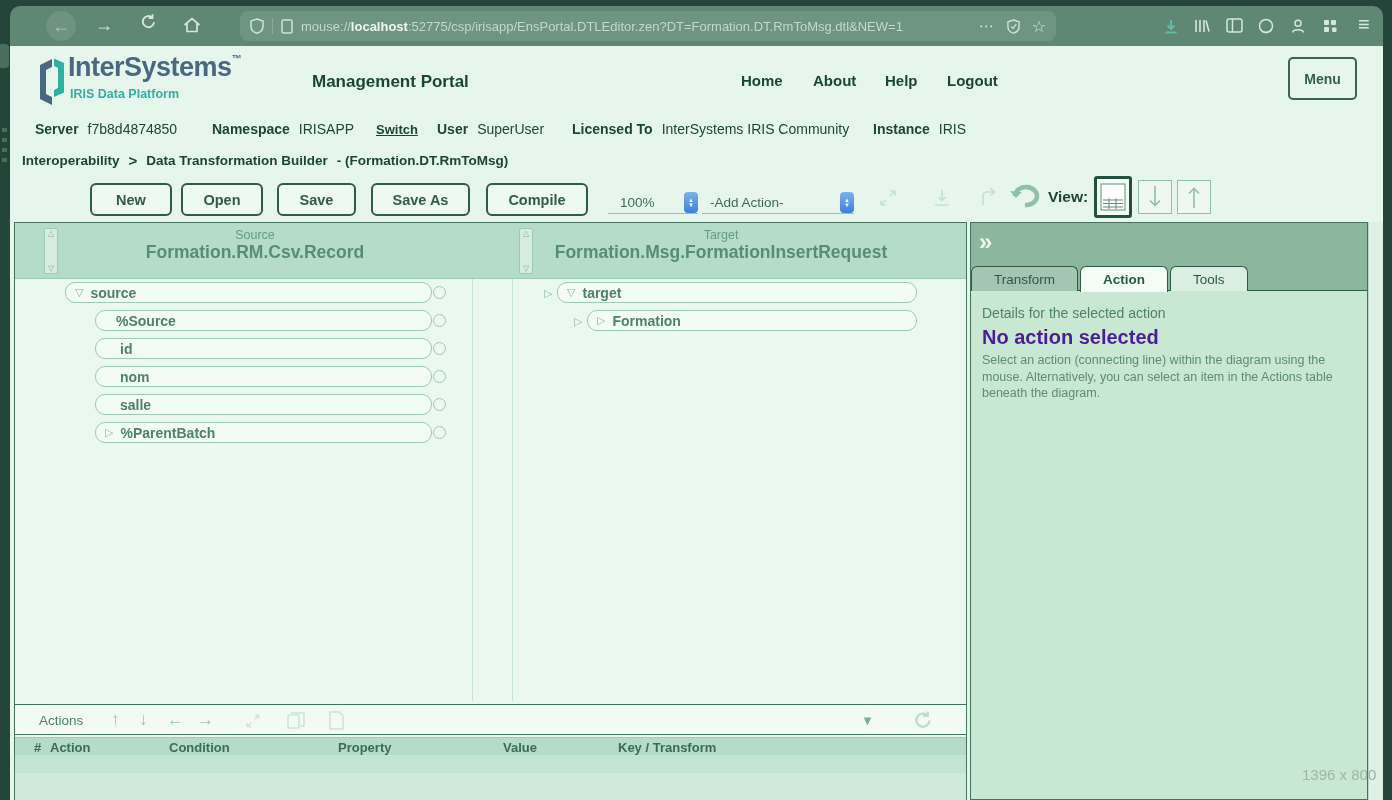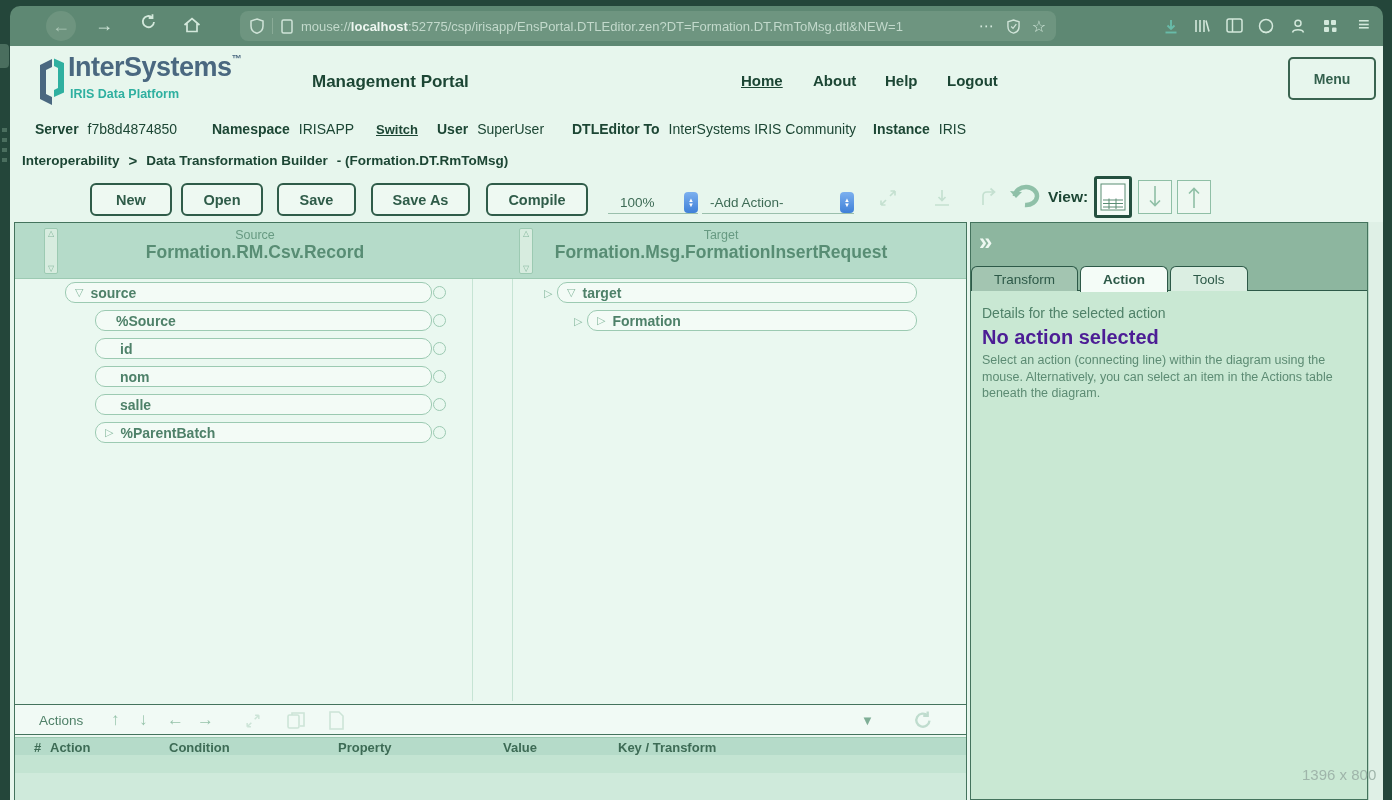--- a/index.html
+++ b/index.html
@@ -30,21 +30,21 @@
   
   .page{position:absolute;left:10px;top:46px;width:1373px;height:754px;background:#e7f6ed;overflow:hidden}
 
   
   .logo-name{position:absolute;left:58px;top:6px;font-size:27px;font-weight:bold;color:#4a6880;letter-spacing:-.5px}
   .logo-tm{font-size:10px;vertical-align:14px;letter-spacing:0}
   .logo-sub{position:absolute;left:60px;top:41px;font-size:12.5px;font-weight:bold;color:#2fb0a0}
   .portal-title{position:absolute;left:302px;top:26px;font-size:17px;font-weight:bold;color:#1c4634}
   .nav-links{position:absolute;left:731px;top:26px;height:20px;width:300px}
   .nav-link{position:absolute;top:0;font-weight:bold;font-size:15px;color:#1c4634;cursor:pointer;white-space:nowrap}
-  .menu-btn{position:absolute;left:1278px;top:11px;width:88px;height:43px;border:2px solid #3a6450;border-radius:5px;
+  .menu-btn{position:absolute;left:1278px;top:11px;width:69px;height:43px;border:2px solid #3a6450;border-radius:5px;
     color:#33604d;font-weight:bold;font-size:14px;display:flex;align-items:center;justify-content:center;background:transparent;cursor:pointer}
 
   
   .infobar span.grp{position:absolute;top:75px;font-size:14px;color:#1c4634;white-space:nowrap}
   .grp b{margin-right:9px}
   .switch-link{position:absolute;left:366px;top:76px;font-size:13px;font-weight:bold;color:#1c4634;text-decoration:underline;cursor:pointer}
 
   
   .breadcrumb{position:absolute;left:12px;top:106px;display:flex;gap:9px;align-items:center;font-size:13.5px;font-weight:bold;color:#1c4634}
   .crumb-sep{font-size:15px}
@@ -196,33 +196,33 @@
 <div class="page">
 
   <svg style="position:absolute;left:28px;top:12px" width="28" height="48" viewBox="0 0 28 48">
     <path d="M2 7 L14 1 L14 9 L8 12 L8 36 L14 39 L14 47 L2 41 Z" fill="#4a6880"></path>
     <path d="M26 5 L16 0.5 L16 8 L20 10 L20 30 L16 32 L16 39 L26 34.5 Z" fill="#2fb0a0"></path>
   </svg>
   <span class="logo-name"><span>InterSystems</span><span class="logo-tm">™</span></span>
   <span class="logo-sub">IRIS Data Platform</span>
   <span class="portal-title">Management Portal</span>
   <div class="nav-links">
-      <span class="nav-link" style="left: 0px; text-decoration: underline;">Home</span>
+      <span class="nav-link" style="left: 0px;">Home</span>
       <span class="nav-link" style="left: 72px;">About</span>
       <span class="nav-link" style="left: 144px;">Help</span>
       <span class="nav-link" style="left: 206px;">Logout</span>
     </div>
   <div class="menu-btn">Menu</div>
 
   <div class="infobar">
     <span class="grp" style="left:25px"><b>Server</b><span>f7b8d4874850</span></span>
     <span class="grp" style="left:202px"><b>Namespace</b><span>IRISAPP</span></span>
     <span class="switch-link">Switch</span>
     <span class="grp" style="left:427px"><b>User</b><span>SuperUser</span></span>
-    <span class="grp" style="left:562px"><b>DTLEditor To</b><span>InterSystems IRIS Community</span></span>
+    <span class="grp" style="left:562px"><b>Licensed To</b><span>InterSystems IRIS Community</span></span>
     <span class="grp" style="left:863px"><b>Instance</b><span>IRIS</span></span>
   </div>
 
   <div class="breadcrumb">
     <span>Interoperability</span>
     <span class="crumb-sep">&gt;</span>
     <span>Data Transformation Builder</span>
     <span>- (Formation.DT.RmToMsg)</span>
   </div>
 

